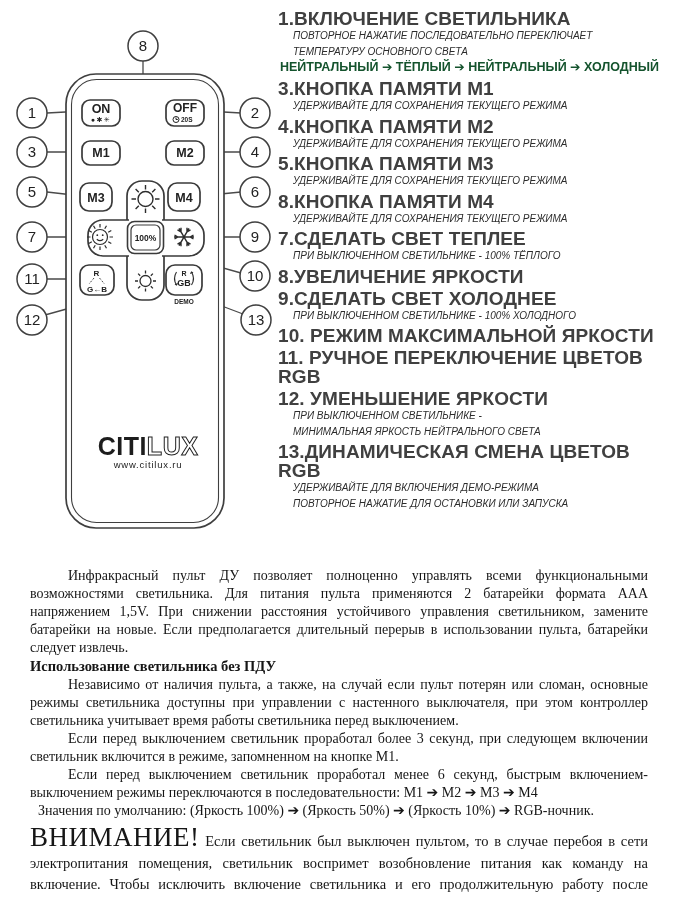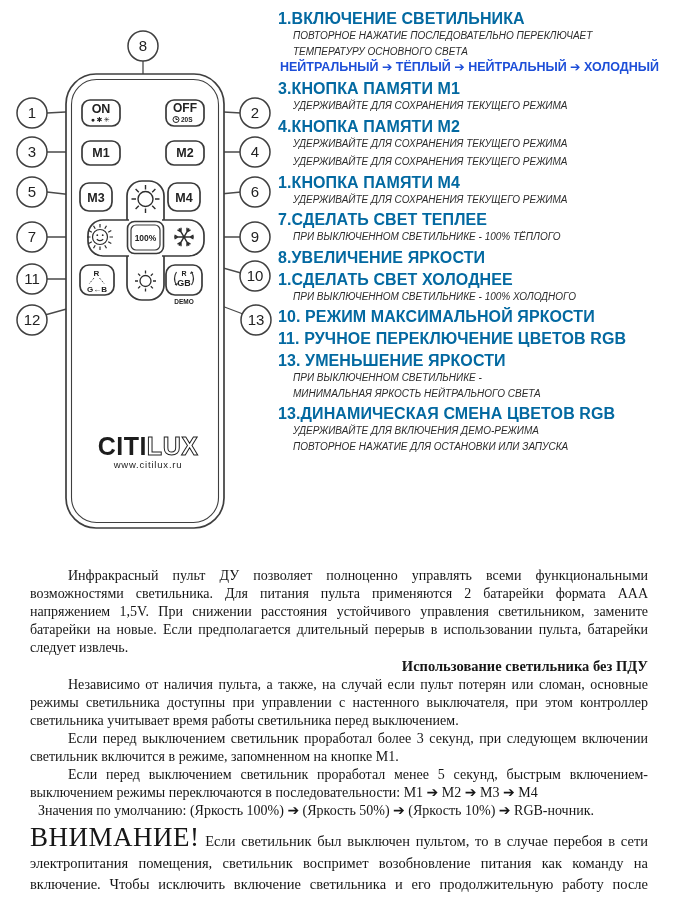--- a/index.html
+++ b/index.html
@@ -3,29 +3,29 @@
 <meta charset="utf-8">
 <style>
   html,body{margin:0;padding:0;background:#ffffff;}
   .page{position:relative;width:675px;height:900px;background:#fff;overflow:hidden;
         font-family:"Liberation Sans","DejaVu Sans",sans-serif;color:#141414;}
   .top-section{display:flex;}
   .remote-col{width:276px;flex:none;}
   svg text{font-family:"Liberation Sans","DejaVu Sans",sans-serif;}
   .func-col{flex:1;padding:9px 8px 0 2px;}
   .func-item{margin-bottom:3px;}
-  .func-title{font-weight:bold;font-size:16px;line-height:19px;color:#0369a1;letter-spacing:.1px;}
+  .func-title{font-weight:bold;font-size:19px;line-height:19px;color:#404040;letter-spacing:.1px;}
   .func-sub{font-style:italic;font-size:10px;line-height:15.5px;margin-left:15px;color:#2c2c2c;}
-  .func-bold{font-weight:bold;font-size:12.5px;line-height:17px;margin-left:2px;color:#1d4ed8;}
+  .func-bold{font-weight:bold;font-size:12.5px;line-height:17px;margin-left:2px;color:#14532d;}
   .text-section{padding:5px 27px 0 30px;font-family:"Liberation Serif","DejaVu Serif",serif;
         font-size:14px;line-height:18px;text-align:justify;color:#161616;}
   .para{margin:0;}
   .indent{text-indent:38px;}
   .small-indent{text-indent:8px;}
-  .subhead{text-align:right;font-weight:bold;font-size:14.5px;line-height:19px;}
+  .subhead{text-align:left;font-weight:bold;font-size:14.5px;line-height:19px;}
   .attention{margin-top:7px;font-size:14.5px;line-height:21.5px;}
   .attn-title{font-size:27px;font-weight:normal;letter-spacing:.5px;}
   .b{font-weight:normal;}
 </style>
 </head>
 <body>
 
 <div class="page">
   <div class="top-section">
 
@@ -195,58 +195,59 @@
       </div>
       <div class="func-item">
         <div class="func-title">3.КНОПКА ПАМЯТИ М1</div>
         <div class="func-sub">УДЕРЖИВАЙТЕ ДЛЯ СОХРАНЕНИЯ ТЕКУЩЕГО РЕЖИМА</div>
       </div>
       <div class="func-item">
         <div class="func-title">4.КНОПКА ПАМЯТИ М2</div>
         <div class="func-sub">УДЕРЖИВАЙТЕ ДЛЯ СОХРАНЕНИЯ ТЕКУЩЕГО РЕЖИМА</div>
       </div>
       <div class="func-item">
-        <div class="func-sub">УДЕРЖИВАЙТЕ ДЛЯ СОХРАНЕНИЯ ТЕКУЩЕГО РЕЖИМА</div>
-      </div>
-      <div class="func-item">
-        <div class="func-title">1.КНОПКА ПАМЯТИ М4</div>
+        <div class="func-title">5.КНОПКА ПАМЯТИ М3</div>
+        <div class="func-sub">УДЕРЖИВАЙТЕ ДЛЯ СОХРАНЕНИЯ ТЕКУЩЕГО РЕЖИМА</div>
+      </div>
+      <div class="func-item">
+        <div class="func-title">8.КНОПКА ПАМЯТИ М4</div>
         <div class="func-sub">УДЕРЖИВАЙТЕ ДЛЯ СОХРАНЕНИЯ ТЕКУЩЕГО РЕЖИМА</div>
       </div>
       <div class="func-item">
         <div class="func-title">7.СДЕЛАТЬ СВЕТ ТЕПЛЕЕ</div>
         <div class="func-sub">ПРИ ВЫКЛЮЧЕННОМ СВЕТИЛЬНИКЕ - 100% ТЁПЛОГО</div>
       </div>
       <div class="func-item">
         <div class="func-title">8.УВЕЛИЧЕНИЕ ЯРКОСТИ</div>
       </div>
       <div class="func-item">
-        <div class="func-title">1.СДЕЛАТЬ СВЕТ ХОЛОДНЕЕ</div>
+        <div class="func-title">9.СДЕЛАТЬ СВЕТ ХОЛОДНЕЕ</div>
         <div class="func-sub">ПРИ ВЫКЛЮЧЕННОМ СВЕТИЛЬНИКЕ -  100% ХОЛОДНОГО</div>
       </div>
       <div class="func-item">
         <div class="func-title">10. РЕЖИМ МАКСИМАЛЬНОЙ ЯРКОСТИ</div>
       </div>
       <div class="func-item">
         <div class="func-title">11. РУЧНОЕ ПЕРЕКЛЮЧЕНИЕ ЦВЕТОВ RGB</div>
       </div>
       <div class="func-item">
-        <div class="func-title">13. УМЕНЬШЕНИЕ ЯРКОСТИ</div>
+        <div class="func-title">12. УМЕНЬШЕНИЕ ЯРКОСТИ</div>
         <div class="func-sub">ПРИ ВЫКЛЮЧЕННОМ СВЕТИЛЬНИКЕ -</div>
         <div class="func-sub">МИНИМАЛЬНАЯ ЯРКОСТЬ НЕЙТРАЛЬНОГО СВЕТА</div>
       </div>
       <div class="func-item">
         <div class="func-title">13.ДИНАМИЧЕСКАЯ СМЕНА ЦВЕТОВ RGB</div>
         <div class="func-sub">УДЕРЖИВАЙТЕ ДЛЯ ВКЛЮЧЕНИЯ ДЕМО-РЕЖИМА</div>
         <div class="func-sub">ПОВТОРНОЕ НАЖАТИЕ ДЛЯ ОСТАНОВКИ ИЛИ ЗАПУСКА</div>
       </div>
     </div>
   </div>
 
   <div class="text-section">
     <p class="para indent">Инфракрасный пульт ДУ позволяет полноценно управлять всеми функциональными возможностями светильника. Для питания пульта применяются 2 батарейки формата ААА напряжением 1,5V. При снижении расстояния устойчивого управления светильником, замените батарейки на новые. Если предполагается длительный перерыв в использовании пульта, батарейки следует извлечь.</p>
     <div class="subhead">Использование светильника без ПДУ</div>
     <p class="para indent">Независимо от наличия пульта, а также, на случай если пульт потерян или сломан, основные режимы светильника доступны при управлении с настенного выключателя, при этом контроллер светильника учитывает время работы светильника перед выключением.</p>
     <p class="para indent"><span>Если перед выключением светильник проработал более 3 секунд, при следующем включении светильник включится в режиме, запомненном на кнопке </span><span class="b">М1</span><span>.</span></p>
-    <p class="para indent"><span>Если перед выключением светильник проработал менее 5 секунд, быстрым включением-выключением режимы переключаются в последовательности: </span><span class="b">М1 ➔ М2 ➔ М3 ➔ М4</span></p>
+    <p class="para indent"><span>Если перед выключением светильник проработал менее 6 секунд, быстрым включением-выключением режимы переключаются в последовательности: </span><span class="b">М1 ➔ М2 ➔ М3 ➔ М4</span></p>
     <p class="para small-indent"><span>Значения по умолчанию: </span><span class="b">(Яркость 100%) ➔ (Яркость 50%) ➔ (Яркость 10%) ➔ RGB-ночник.</span></p>
     <p class="para attention"><span class="attn-title">ВНИМАНИЕ!</span> <span>Если светильник был выключен пультом, то в случае перебоя в сети электропитания помещения, светильник воспримет возобновление питания как команду на включение. Чтобы исключить включение светильника и его продолжительную работу после перерыва электропитания при отсутствии хозяев, например - когда хозяева в отпуске, отключайте светильник настенным выключателем.</span></p>
   </div>
 </div>
 
 </body></html>

